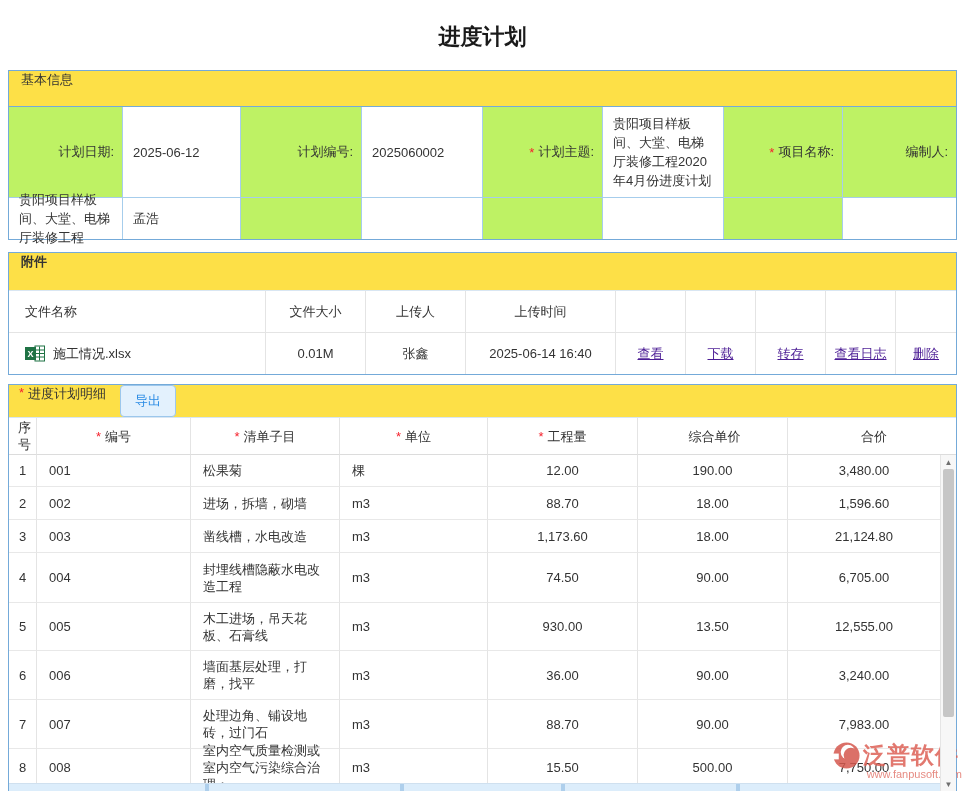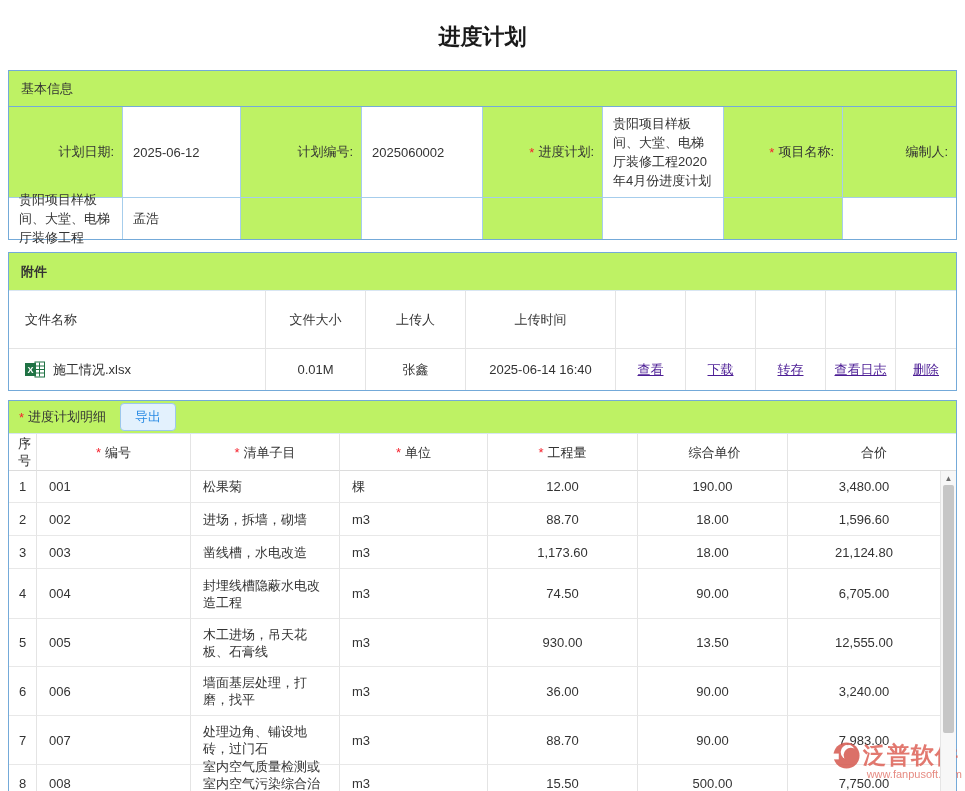--- a/index.html
+++ b/index.html
@@ -18,23 +18,22 @@
     color: #1a1a1a;
     line-height: 27px;
     padding: 23px 0 20px 0;
   }
   .section {
     margin: 0 8px;
     border: 1px solid #74aad9;
     background: #fff;
   }
   .section-bar {
-    background: #bef264;
+    background: #fde047;
     display: flex;
-    align-items: center;
     padding: 0 12px;
     color: #333;
   }
   .req { color: #f5222d; margin-right: 4px; }
   
   .basic-bar { height: 36px; border-bottom: 1px solid #74aad9; }
   .basic-grid {
     display: grid;
     grid-template-columns: 114px 118px 121px 121px 120px 121px 119px 1fr;
     grid-template-rows: 91px 41px;
@@ -65,21 +64,21 @@
     grid-template-columns: 257px 100px 100px 150px 70px 70px 70px 70px 1fr;
   }
   .attach-grid .acell {
     border-right: 1px solid #e4e4e4;
     display: flex;
     align-items: center;
     justify-content: center;
     text-align: center;
   }
   .attach-grid .acell:nth-child(9n) { border-right: none; }
-  .attach-head .acell { height: 58px; border-bottom: 1px solid #e4e4e4; color: #333; }
+  .attach-head .acell { height: 42px; border-bottom: 1px solid #e4e4e4; color: #333; }
   .attach-row .acell { height: 41px; }
   .acell.name { justify-content: flex-start; text-align: left; padding-left: 16px; }
   .file-icon { margin-right: 8px; flex: 0 0 auto; display: inline-flex; }
   a.link { color: #4c1d95; text-decoration: underline; cursor: pointer; }
   
   .detail-section { position: relative; height: 409px; overflow: hidden; }
   .detail-bar { height: 33px; border-bottom: 1px solid #d8e6f3; padding: 0 10px; }
   .export-btn {
     margin-left: 14px;
     padding: 4px 14px 4px;
@@ -199,21 +198,21 @@
       <span>计划日期:</span>
     </div>
     <div class="cell val">2025-06-12</div>
     <div class="cell lbl">
       <span class="req"></span>
       <span>计划编号:</span>
     </div>
     <div class="cell val">2025060002</div>
     <div class="cell lbl">
       <span class="req">*</span>
-      <span>进度计划:</span>
+      <span>计划主题:</span>
     </div>
     <div class="cell val">贵阳项目样板间、大堂、电梯厅装修工程2020年4月份进度计划</div>
     <div class="cell lbl">
       <span class="req">*</span>
       <span>项目名称:</span>
     </div>
     <div class="cell lbl">
       <span class="req"></span>
       <span>编制人:</span>
     </div>

